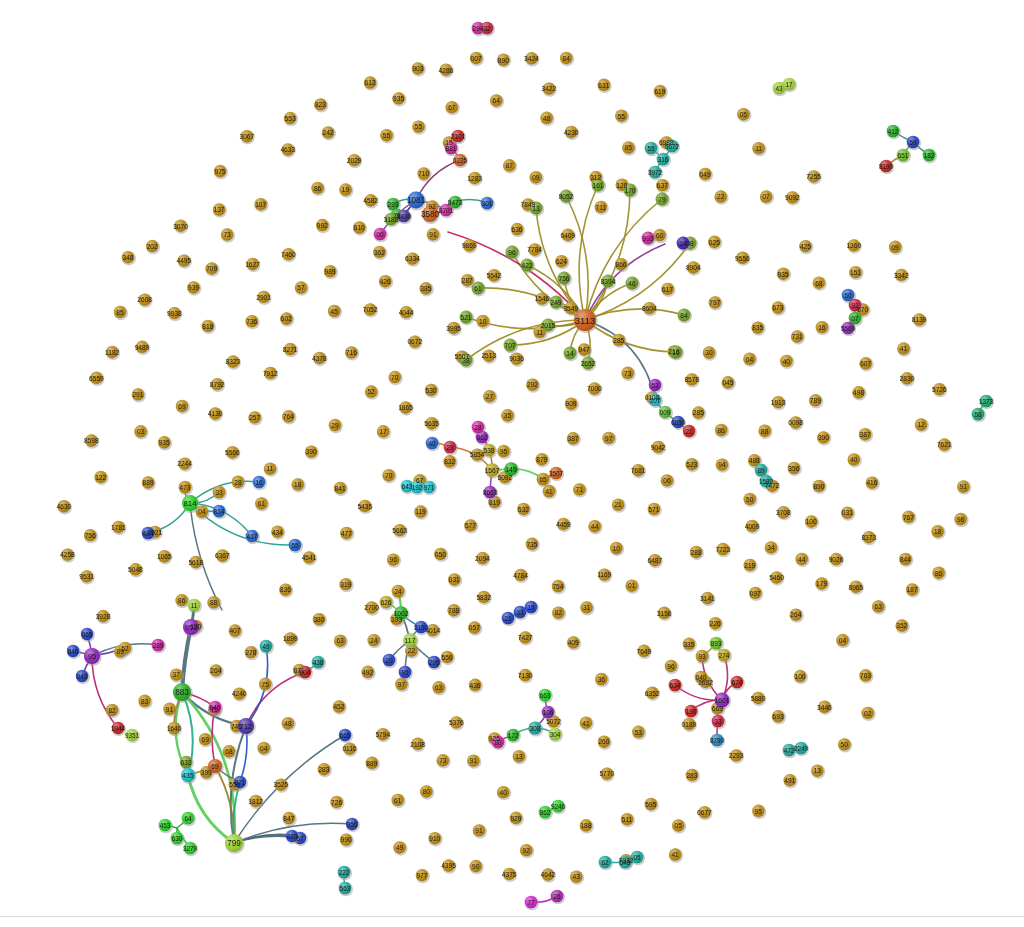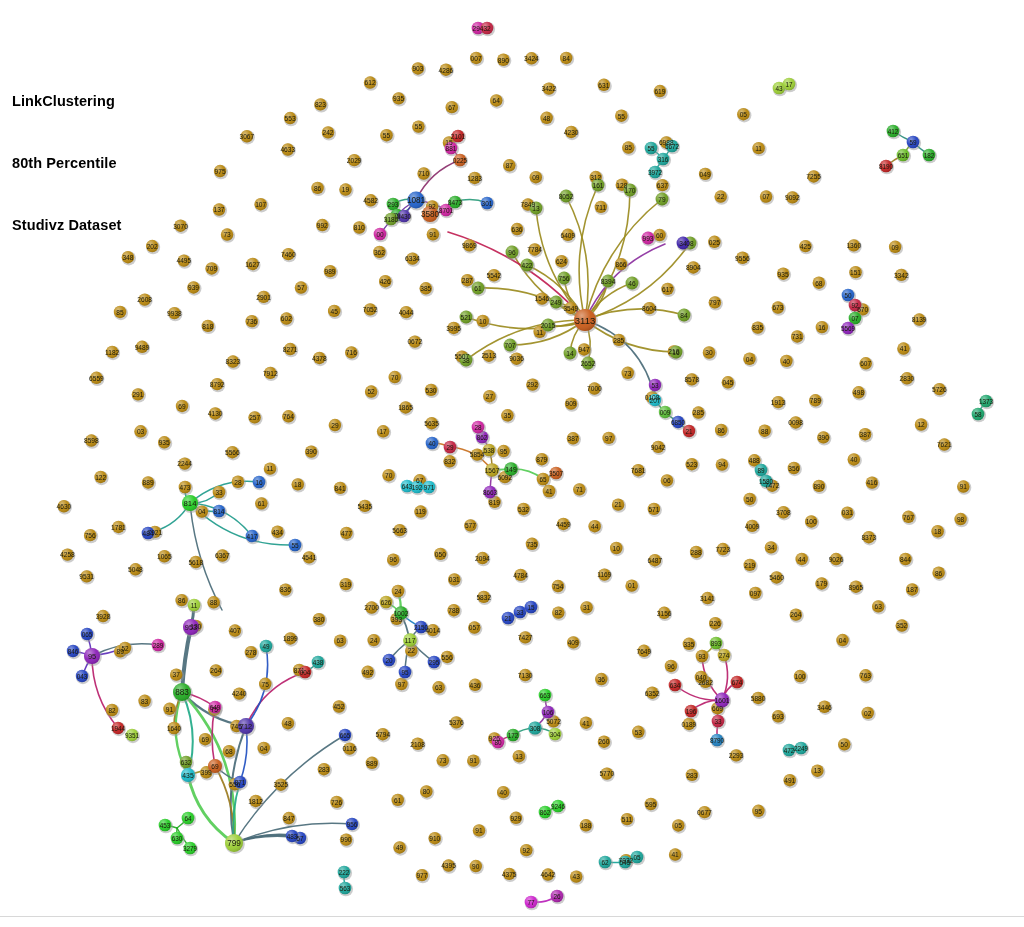--- a/index.html
+++ b/index.html
@@ -3358,20 +3358,15 @@
         <text class="node-label" x="637" y="857.3" font-size="6.4">05</text>
         <text class="node-label" x="531" y="902.3" font-size="6.4">77</text>
         <text class="node-label" x="557" y="896.3" font-size="6.4">26</text>
         <text class="node-label" x="779" y="88.3" font-size="6.4">43</text>
         <text class="node-label" x="789" y="84.3" font-size="6.4">17</text>
         <text class="node-label" x="545" y="812.3" font-size="6.4">862</text>
         <text class="node-label" x="558" y="806.3" font-size="6.4">9246</text>
       </g>
   </svg>
 
-  <div id="title-block">
-    <div>LinkClustering</div>
-    <div>80th Percentile</div>
-    <div>Studivz Dataset</div>
-  </div>
 
   <div class="bottom-rule"></div>
 </div>
 
 </body></html>

